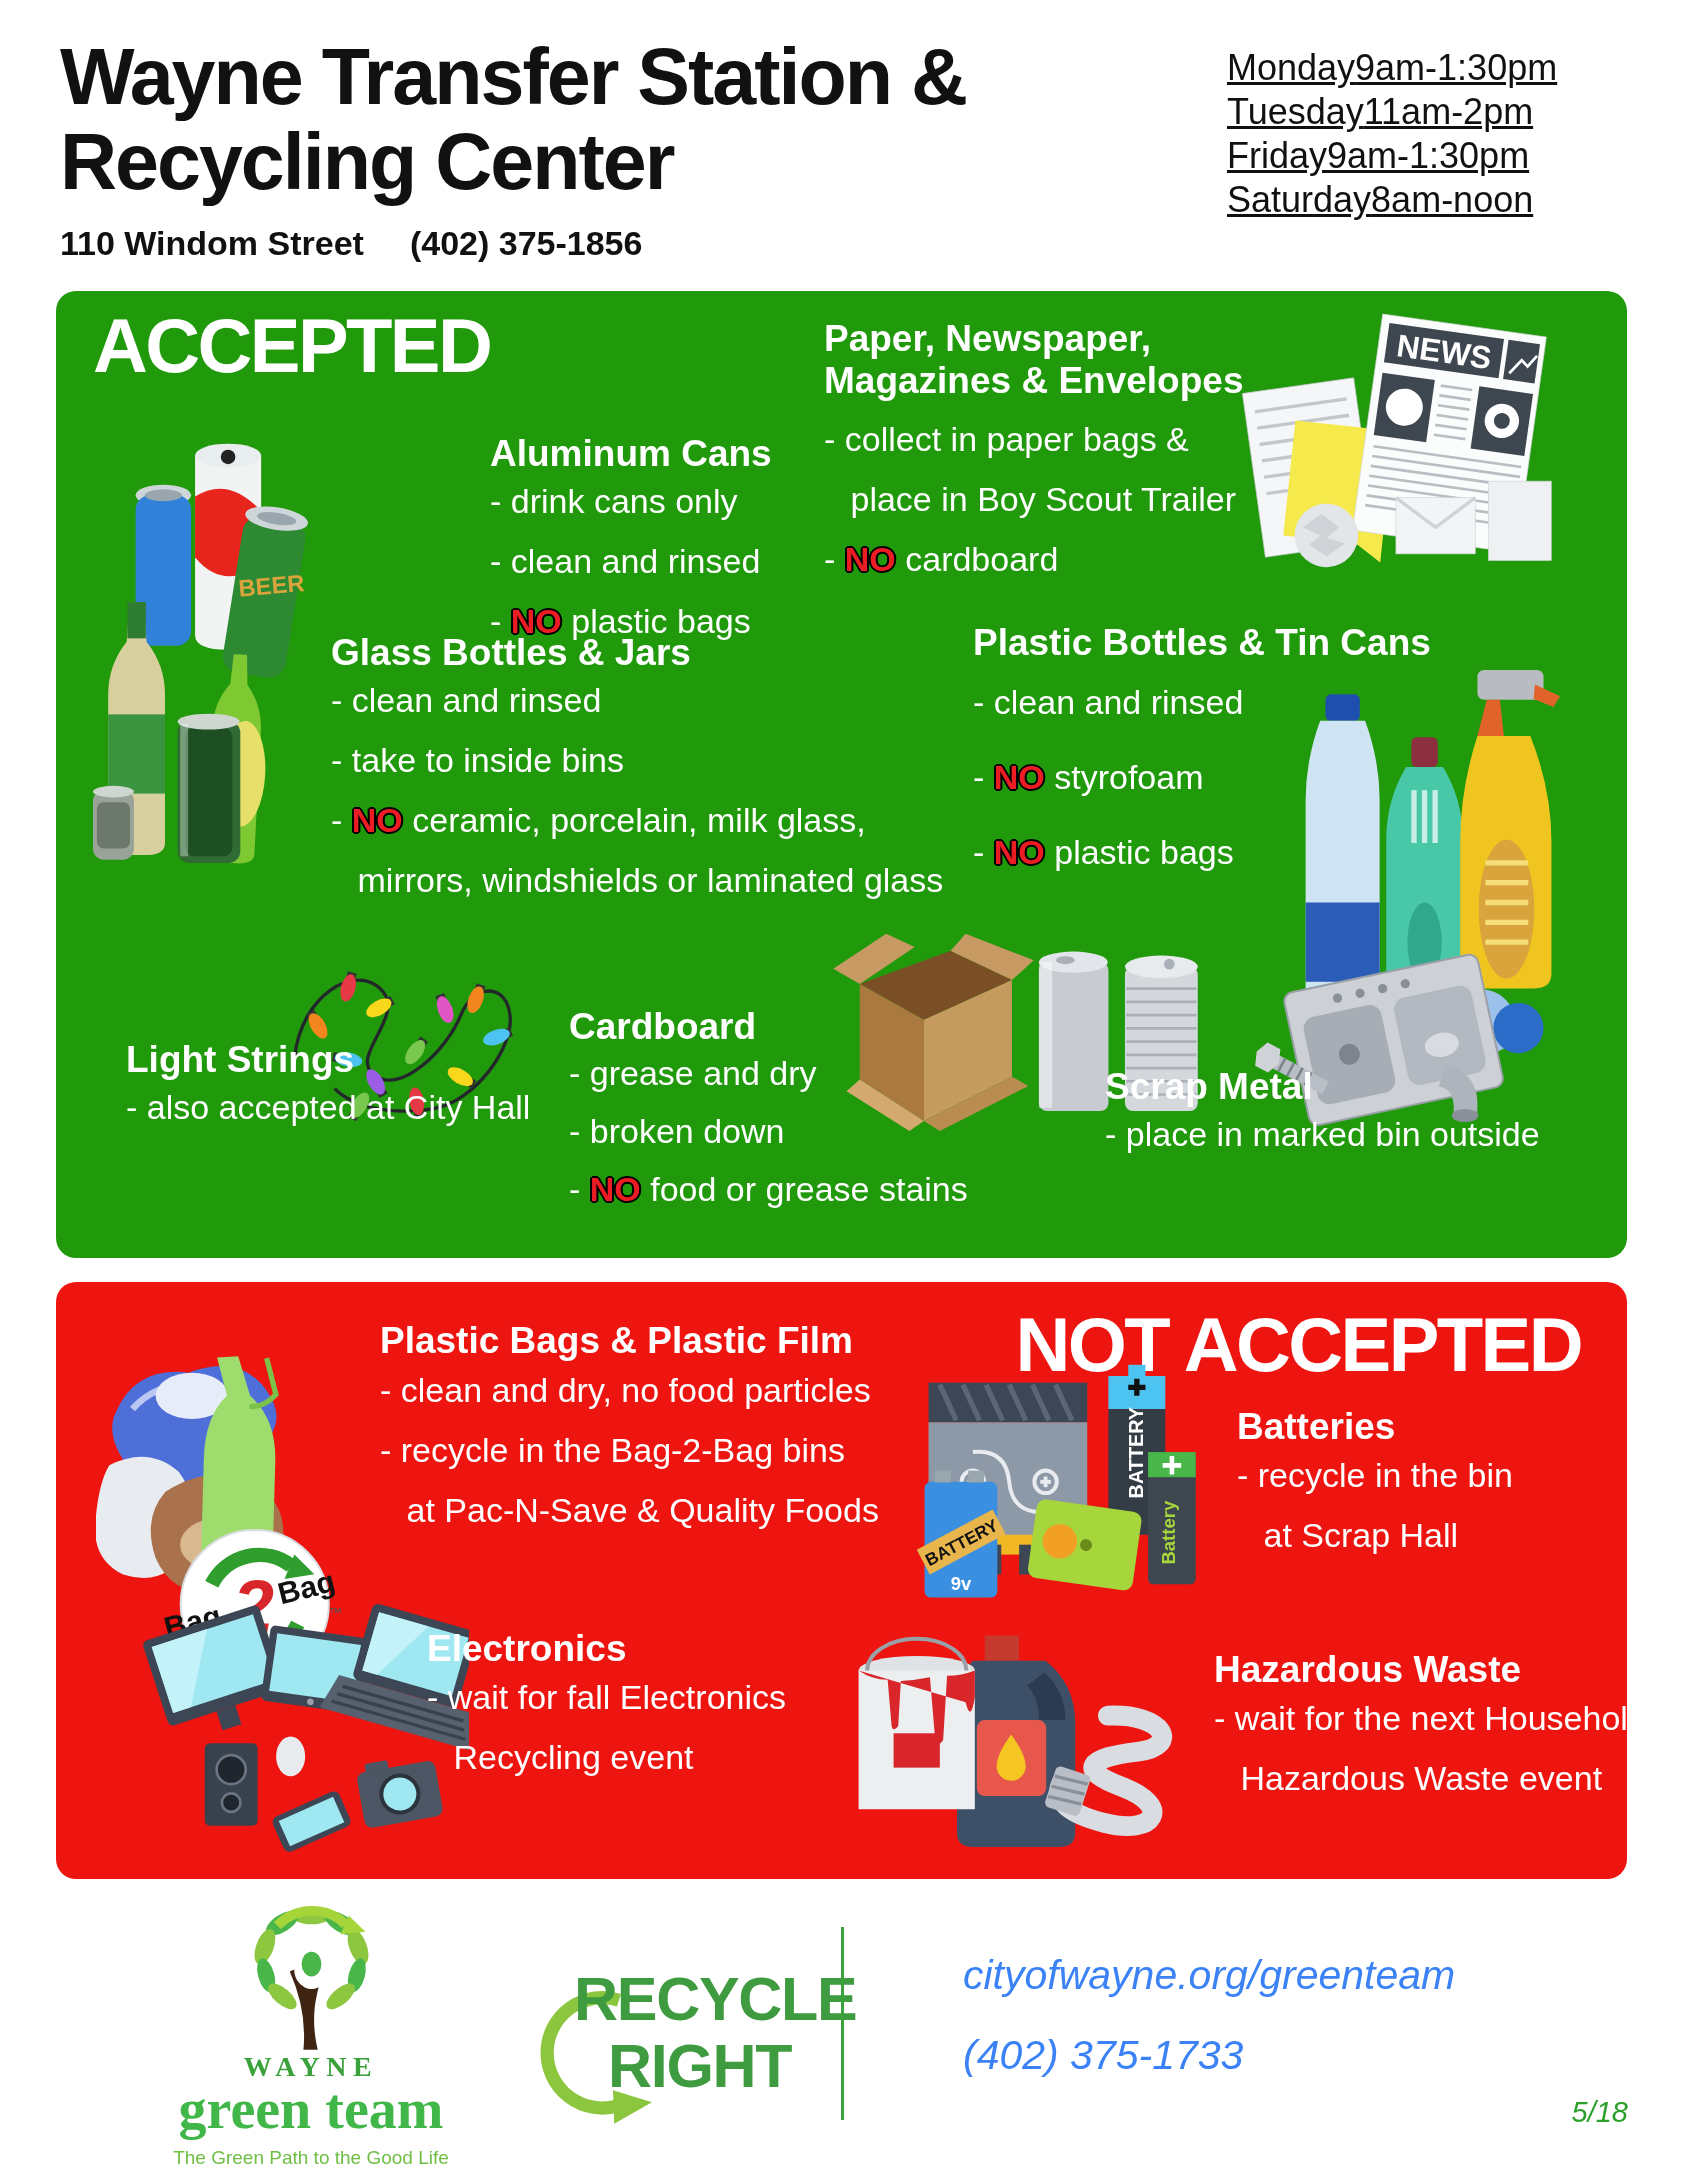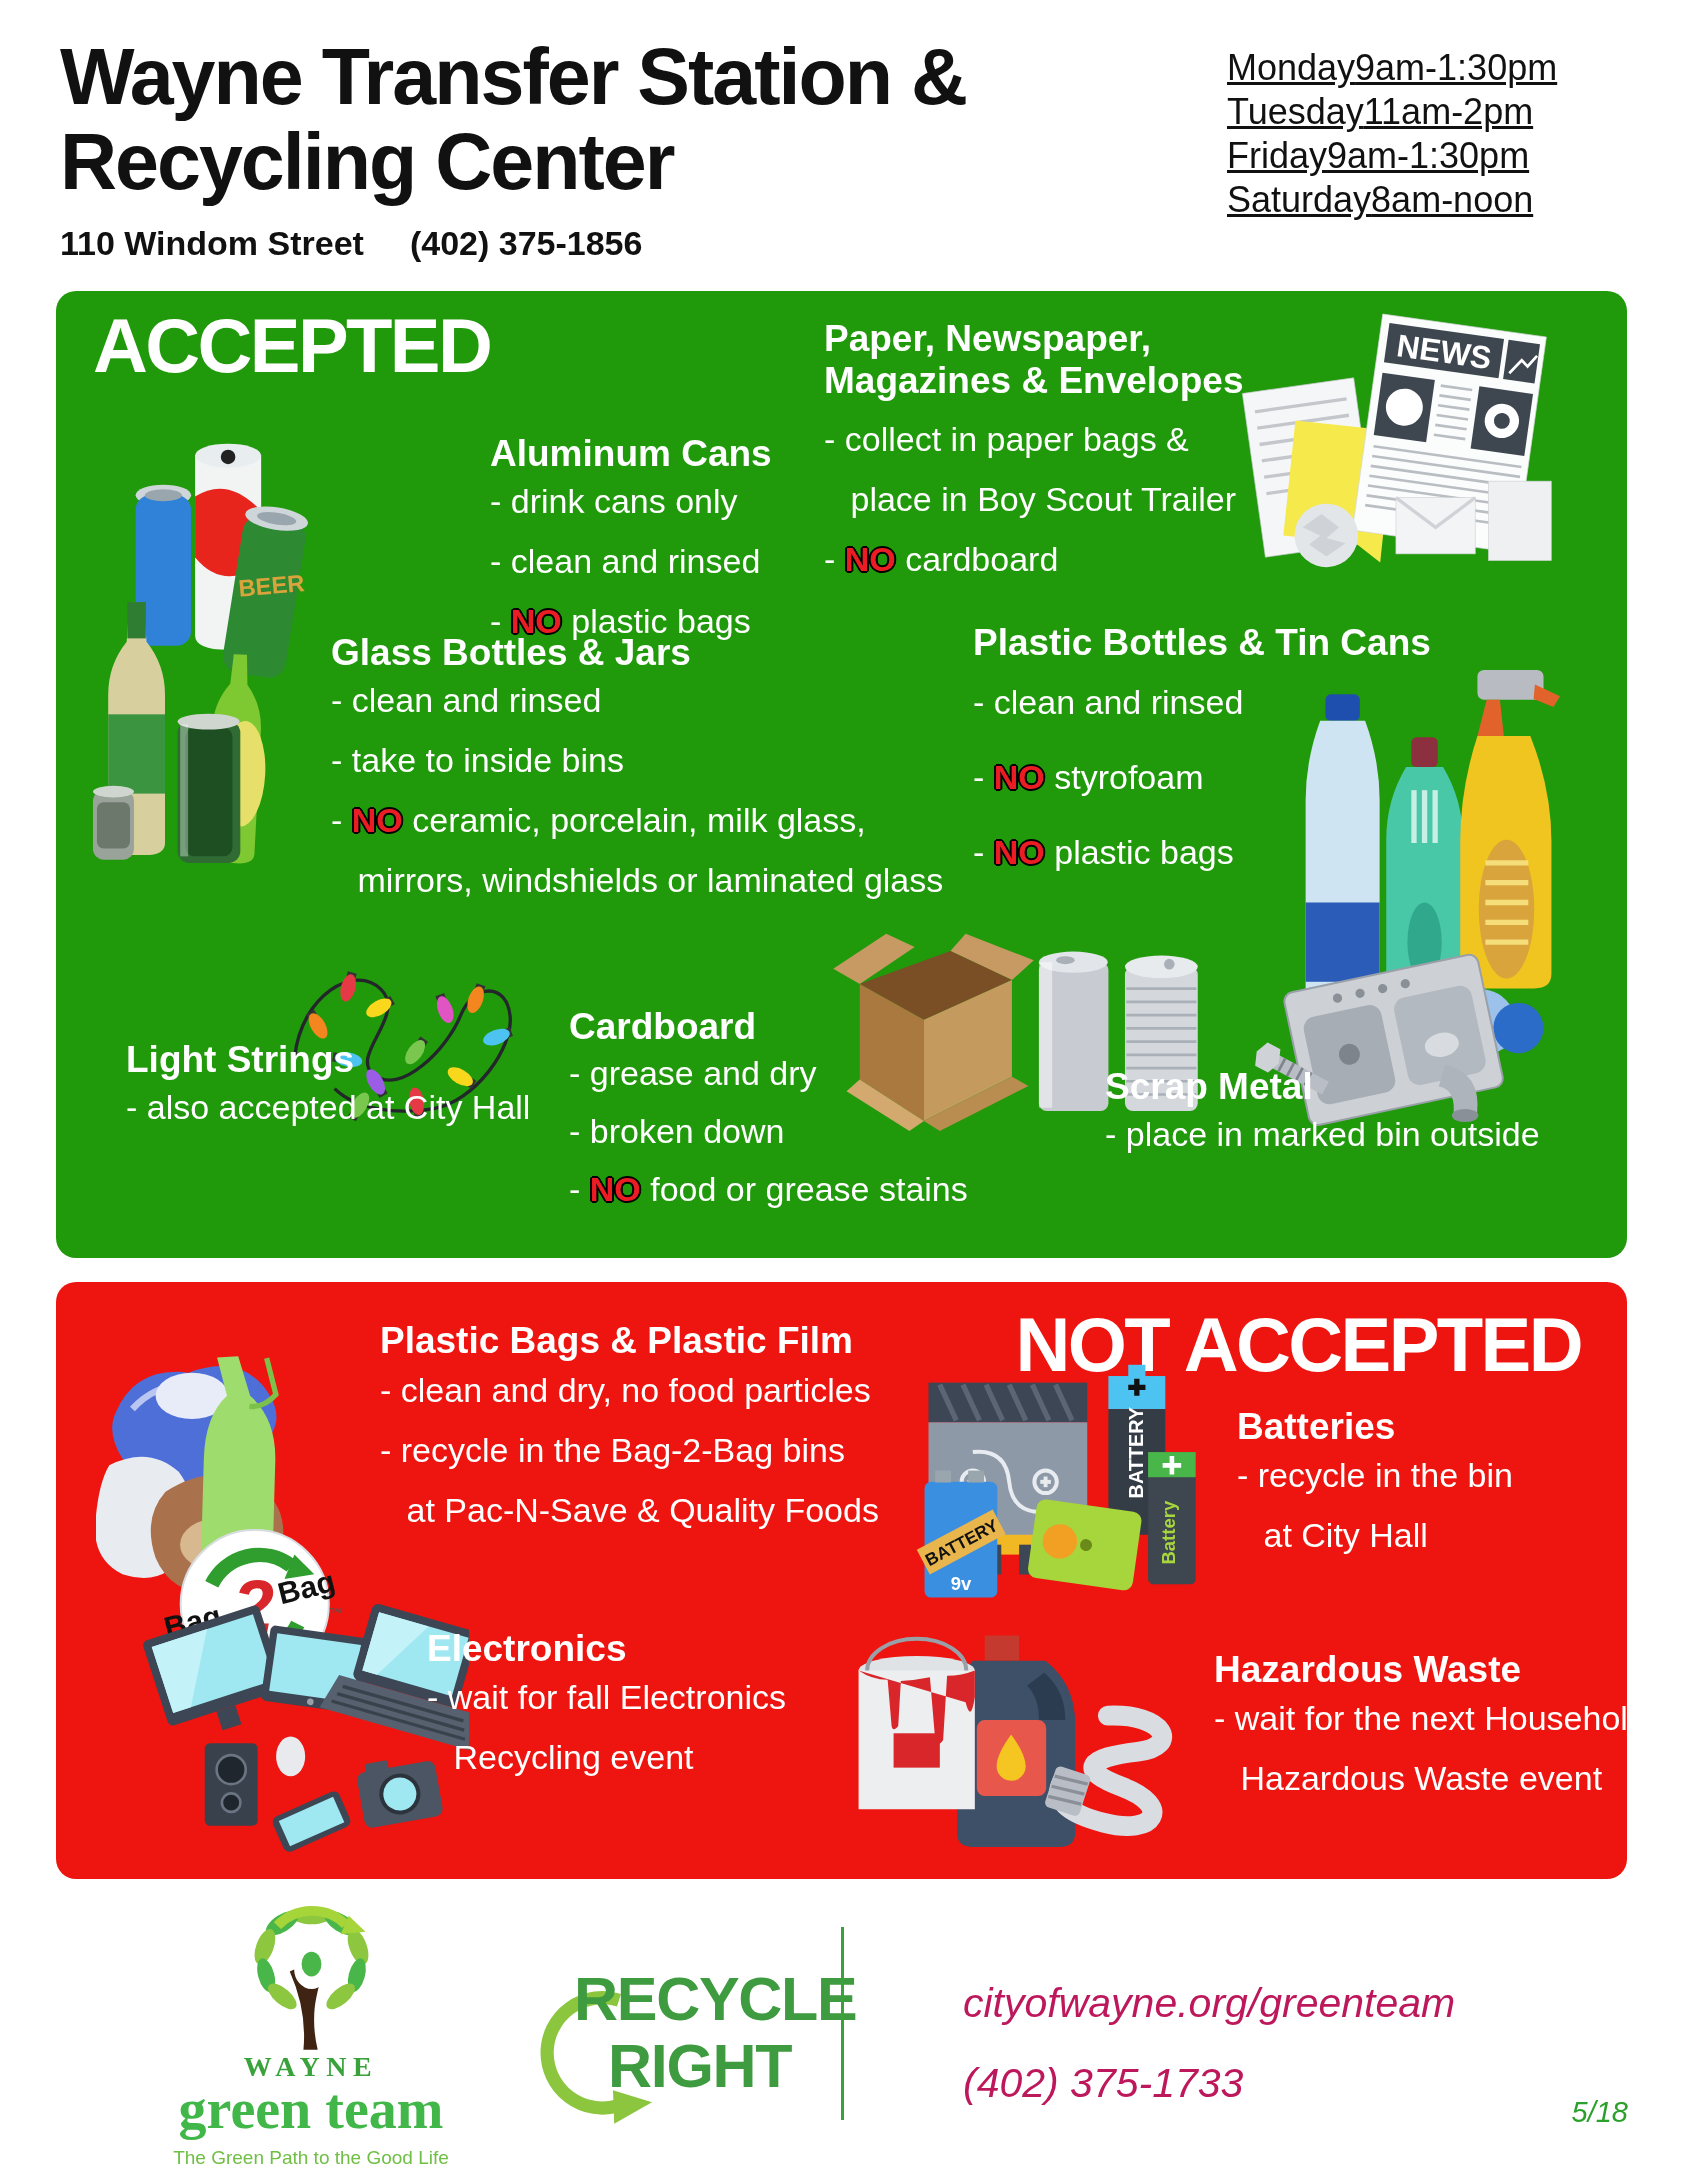--- a/index.html
+++ b/index.html
@@ -32,21 +32,21 @@
                   1.3px 1.3px 0 #000,-1.3px -1.3px 0 #000,1.3px -1.3px 0 #000,-1.3px 1.3px 0 #000;}
 
   
   .wayne-logo{left:152px;top:1902px;width:318px;text-align:center;color:#45b445;}
   .wayne-word{font-family:"Liberation Serif",serif;font-weight:bold;font-size:28px;letter-spacing:6.6px;color:#3aa23a;}
   .greenteam{font-family:"Liberation Serif",serif;font-weight:bold;font-size:56px;line-height:52px;color:#41b649;}
   .tagline{font-size:19px;color:#6fbf44;white-space:nowrap;margin-top:12px;}
   .rr{left:529px;top:1956px;width:311px;height:165px;margin-top:8px;}
   .rr-word{position:absolute;font-weight:bold;font-size:61px;letter-spacing:-1.3px;color:#3f9b3f;white-space:nowrap;}
   .divider{left:841px;top:1927px;width:3.3px;height:193px;background:#3aa23a;}
-  .contact{font-style:italic;font-size:41px;color:#be185d;white-space:nowrap;margin-top:28px;}
+  .contact{font-style:italic;font-size:41px;color:#3b82f6;white-space:nowrap;}
   .datecode{left:1535px;top:2096px;width:93px;text-align:right;font-style:italic;font-size:29px;color:#2ca02c;}
 
   svg text{font-family:"Liberation Sans",sans-serif;}
 </style>
 </head>
 <body>
 
 <div class="page">
 
   <div class="abs title">
@@ -458,21 +458,21 @@
         <rect x="360" y="160" width="72" height="200" rx="8" fill="#3e4650"></rect>
         <rect x="360" y="160" width="72" height="38" fill="#49b649"></rect>
         <path d="M382 180 h28 m-14 -14 v28" stroke="#fff" stroke-width="7"></path>
         <text x="400" y="330" font-size="28" font-weight="bold" fill="#a6d63c" transform="rotate(-90 400 330)">Battery</text>
       </g>
     </svg>
   </div>
   <div class="abs item-title" style="left:1237px;top:1406px;">Batteries</div>
   <div class="abs lines" style="left:1237px;top:1445px;">
     <div class="bl"><span>- </span><span class="no"></span><span>recycle in the bin</span></div>
-    <div class="bl cont"><span></span><span class="no"></span><span>at City Hall</span></div>
+    <div class="bl cont"><span></span><span class="no"></span><span>at Scrap Hall</span></div>
   </div>
 
   <div class="abs" style="left:142px;top:1601px;width:327px;height:258px;">
     <svg viewBox="0 0 495 390" width="327" height="258">
       <g transform="rotate(-18 110 110)">
         <rect x="20" y="30" width="185" height="135" rx="8" fill="#3d4654"></rect>
         <rect x="32" y="42" width="161" height="105" fill="#9fe8f2"></rect>
         <polygon points="32,42 120,42 60,147 32,147" fill="#c3f2f8"></polygon>
         <rect x="95" y="165" width="30" height="30" fill="#3d4654"></rect>
       </g>

